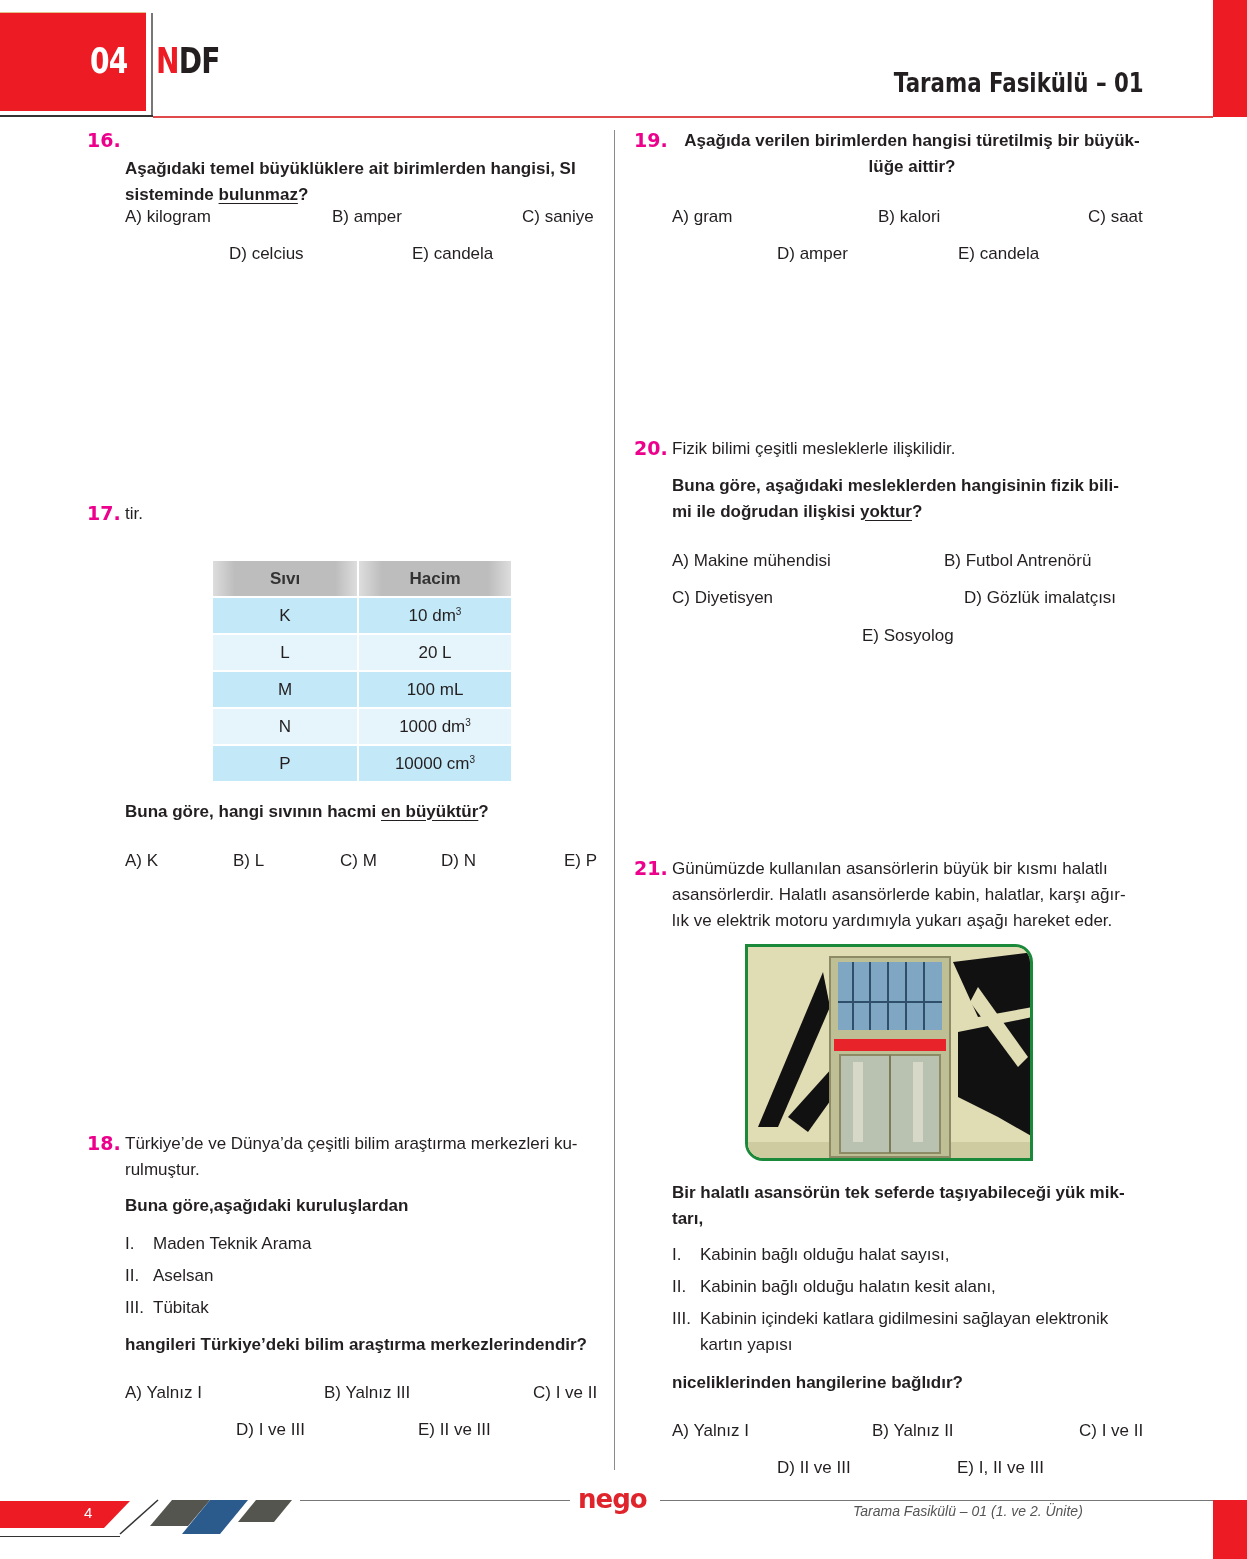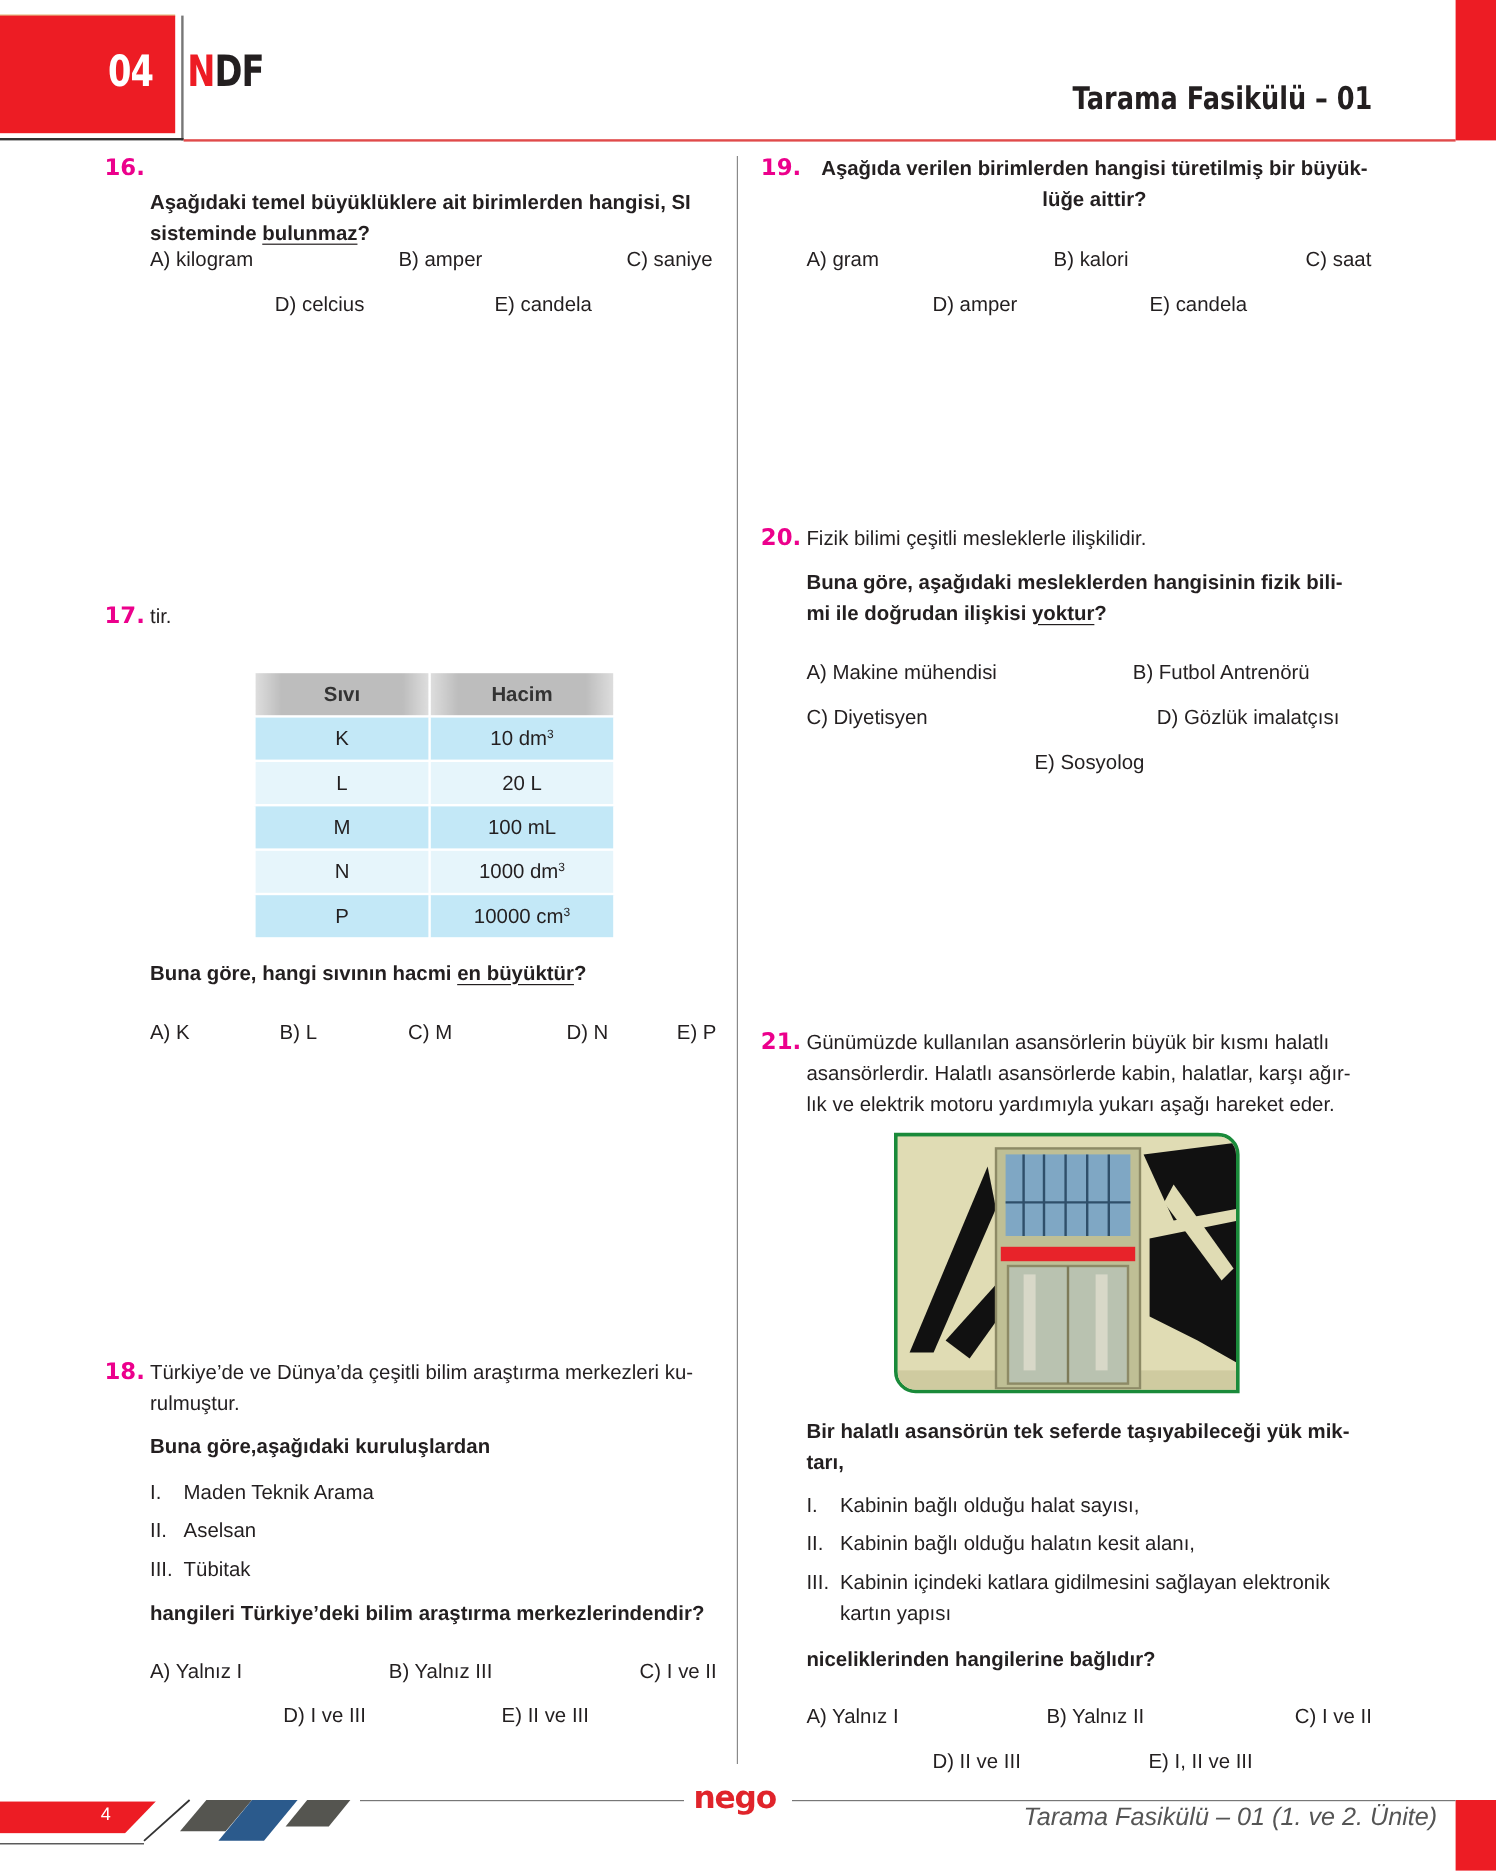--- a/index.html
+++ b/index.html
@@ -44,21 +44,21 @@
 
     
     .pic { position: absolute; left: 745px; top: 944px; width: 288px; height: 217px; border: 3px solid #1a8a3a; border-radius: 0 18px 0 18px; overflow: hidden; background: #dcd9b0; }
 
     
     .ft-red { position: absolute; left: 0; top: 1501px; width: 130px; height: 27px; background: #ed1c24; clip-path: polygon(0 0, 100% 0, 80% 100%, 0 100%); }
     .ft-num { position: absolute; left: 84px; top: 1504px; color: #fff; font-size: 15px; }
     .ft-under { position: absolute; left: 0; top: 1536px; width: 120px; height: 1px; background: #333; }
     .ft-line-l { position: absolute; left: 300px; top: 1500px; width: 270px; height: 1px; background: #777; }
     .ft-line-r { position: absolute; left: 660px; top: 1500px; width: 553px; height: 1px; background: #777; }
-    .ft-caption { position: absolute; left: 853px; top: 1503px; font-style: italic; font-size: 21px; color: #555; white-space: nowrap; }
+    .ft-caption { position: absolute; left: 853px; top: 1503px; font-style: italic; font-size: 14px; color: #555; white-space: nowrap; }
     .nego { position: absolute; left: 578px; top: 1484px; font-family: "DejaVu Sans", sans-serif; font-weight: bold; font-size: 26px; color: #e0242b; letter-spacing: -1px; }
   </style>
 </head>
 <body>
 
 <div class="hdr-red-top"></div>
 <div class="hdr-red"></div>
 <div class="hdr-num">04</div>
 <div class="hdr-vline"></div>
 <div class="hdr-bottom-dark"></div>
@@ -85,21 +85,21 @@
 
 <div class="q" style="left:87px; top:500px; width:520px; height:380px;">
   <span class="q-num">17.</span>
   <div class="q-body" style="top:1px; width:480px;">
     <div>tir.</div>
   </div>
   <div class="q-body bold" style="top:299px;"><span>Buna göre, hangi sıvının hacmi </span><span class="u">en büyüktür</span><span>?</span></div>
   <span class="opt" style="left:38px; top:348px;">A) K</span>
   <span class="opt" style="left:146px; top:348px;">B) L</span>
   <span class="opt" style="left:253px; top:348px;">C) M</span>
-  <span class="opt" style="left:385px; top:348px;">D) N</span>
+  <span class="opt" style="left:354px; top:348px;">D) N</span>
   <span class="opt" style="left:477px; top:348px;">E) P</span>
 </div>
 
 <table class="tbl">
   <tbody>
       <tr>
     <th>Sıvı</th>
     <th class="th-vol">Hacim</th>
   </tr>
   <tr class="dark">

